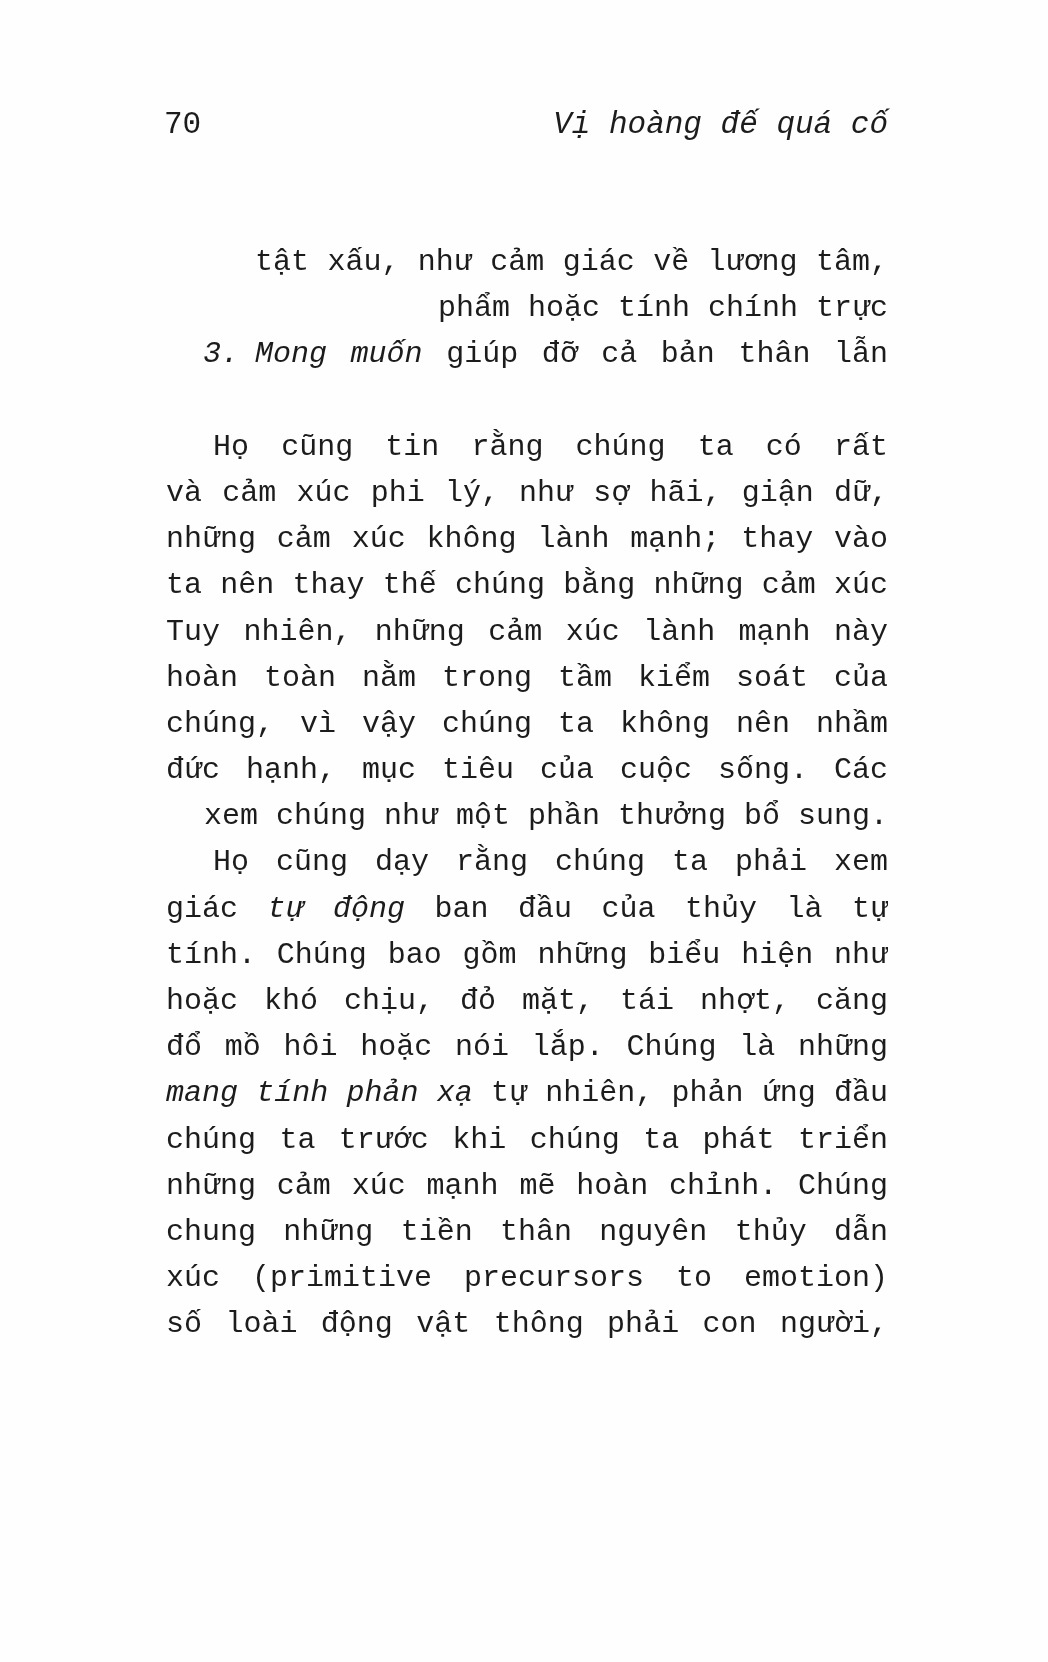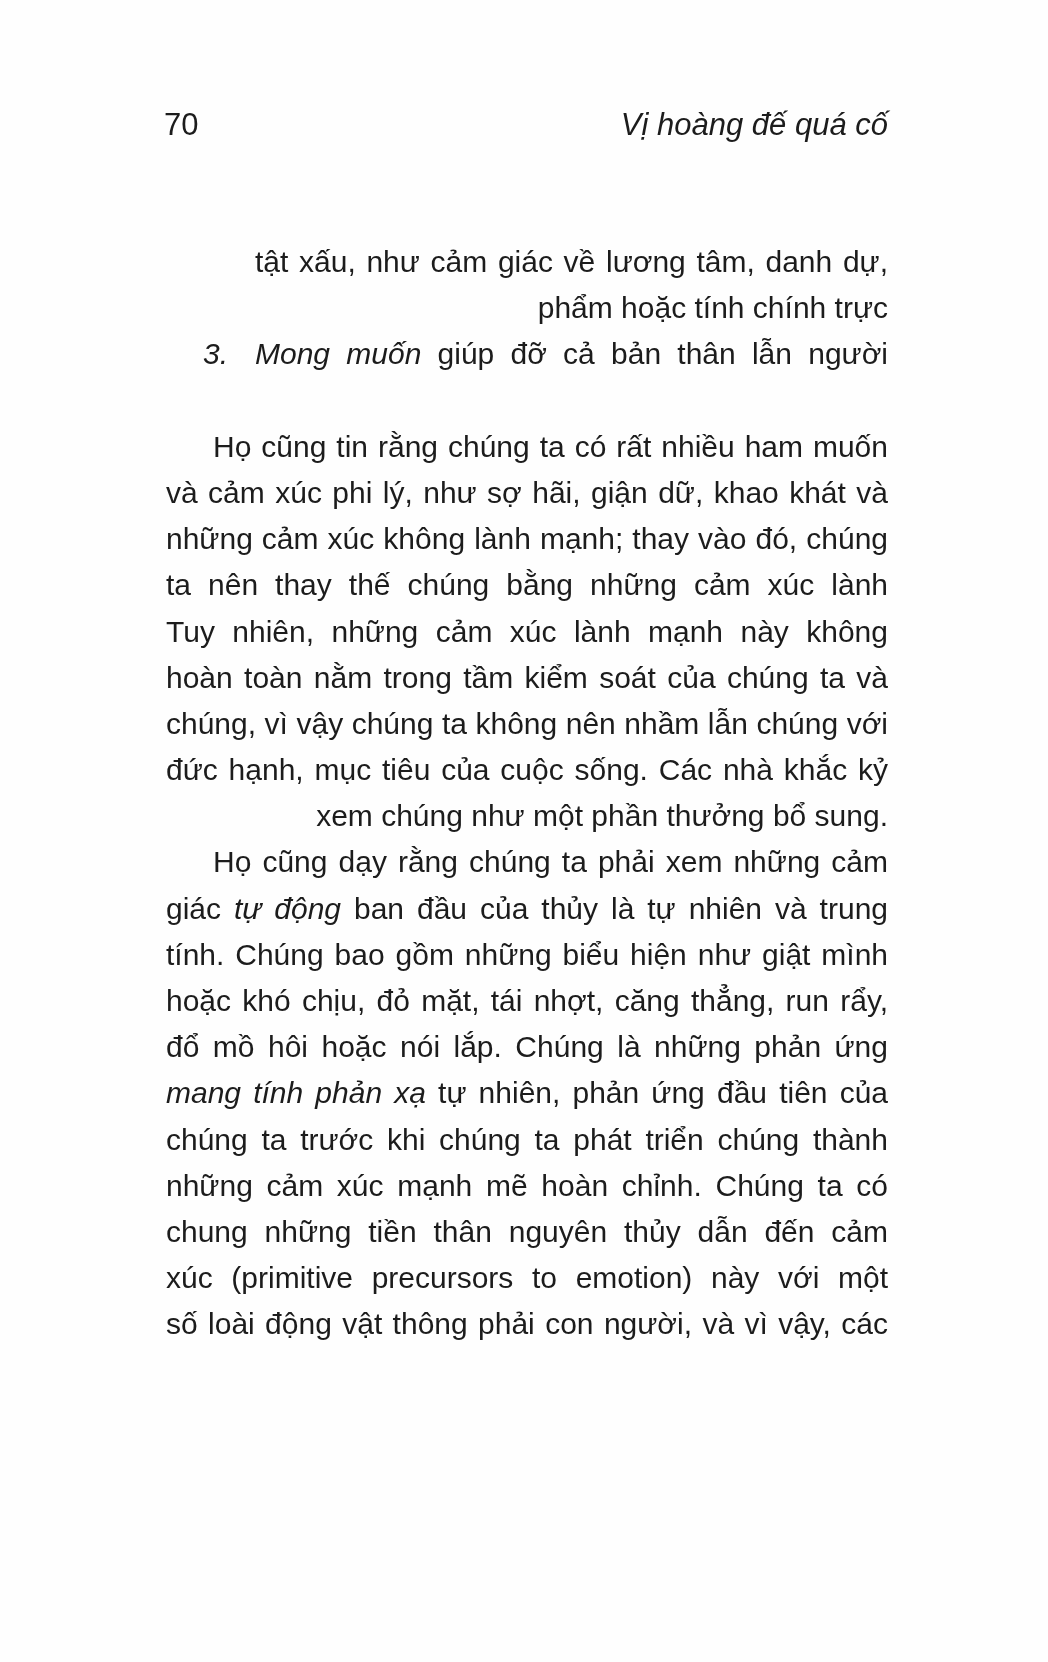--- a/index.html
+++ b/index.html
@@ -3,21 +3,21 @@
 <meta charset="utf-8">
 <style>
   html, body { margin: 0; padding: 0; }
   .page {
     position: relative;
     width: 1048px;
     height: 1662px;
     background: #fefefdff;
     background-color: #fefefe;
     color: #1c1c1c;
-    font-family: Liberation Sans, sans-serif;
+    font-family: Liberation Mono, monospace;
     overflow: hidden;
   }
   .content {
     position: absolute;
     left: 166px;
     top: 0;
     width: 722px;
   }
   .page-header {
     position: absolute;

